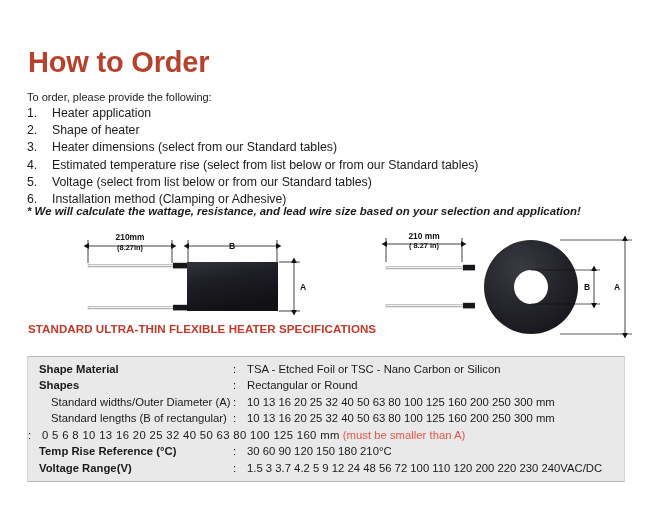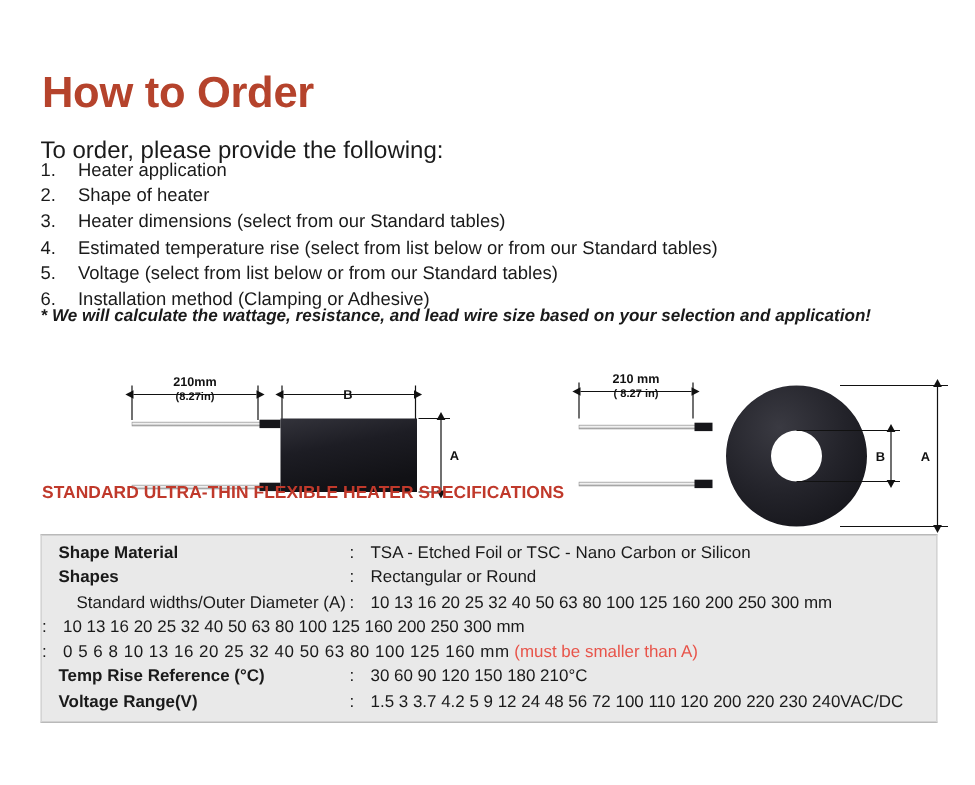--- a/index.html
+++ b/index.html
@@ -32,21 +32,21 @@
     color: #b5432c;
     letter-spacing: -0.2px;
     line-height: 1;
   }
 
   
   .intro {
     position: absolute;
     left: 27px;
     top: 91px;
-    font-size: 16px;
+    font-size: 11px;
     line-height: 1.25;
   }
   .order-list {
     position: absolute;
     left: 27px;
     top: 107px;
     width: 600px;
   }
   .order-item {
     display: flex;
@@ -68,21 +68,21 @@
     font-size: 11.4px;
     font-style: italic;
     font-weight: bold;
     line-height: 1.1;
   }
 
   
   .diagrams {
     position: absolute;
     left: 0;
-    top: 245px;
+    top: 228px;
     width: 650px;
     height: 112px;
     text-align: right;
   }
   .diagram-svg { display: block; }
 
   
   .spec-heading {
     position: absolute;
     left: 28px;
@@ -275,20 +275,21 @@
     </div>
 
 
     <div class="spec-row">
       <span class="spec-label indent">Standard widths/Outer Diameter (A)</span>
       <span class="spec-colon">:</span>
       <span class="spec-value num-list">10  13  16  20  25  32  40  50  63  80  100  125  160  200  250 300 mm</span>
     </div>
 
     <div class="spec-row">
+      <span class="spec-label indent">Standard lengths (B of rectangular)</span>
       <span class="spec-colon">:</span>
       <span class="spec-value num-list">10  13  16  20  25  32  40  50  63  80  100  125  160  200  250 300 mm</span>
     </div>
 
     <div class="spec-row">
       <span class="spec-colon">:</span>
       <span class="spec-value"><span class="num-list">0  5  6  8  10  13  16  20  25  32  40  50  63  80  100  125  160 mm</span> <span class="warn">(must be smaller than A)</span></span>
     </div>
 
     <div class="spec-row">

